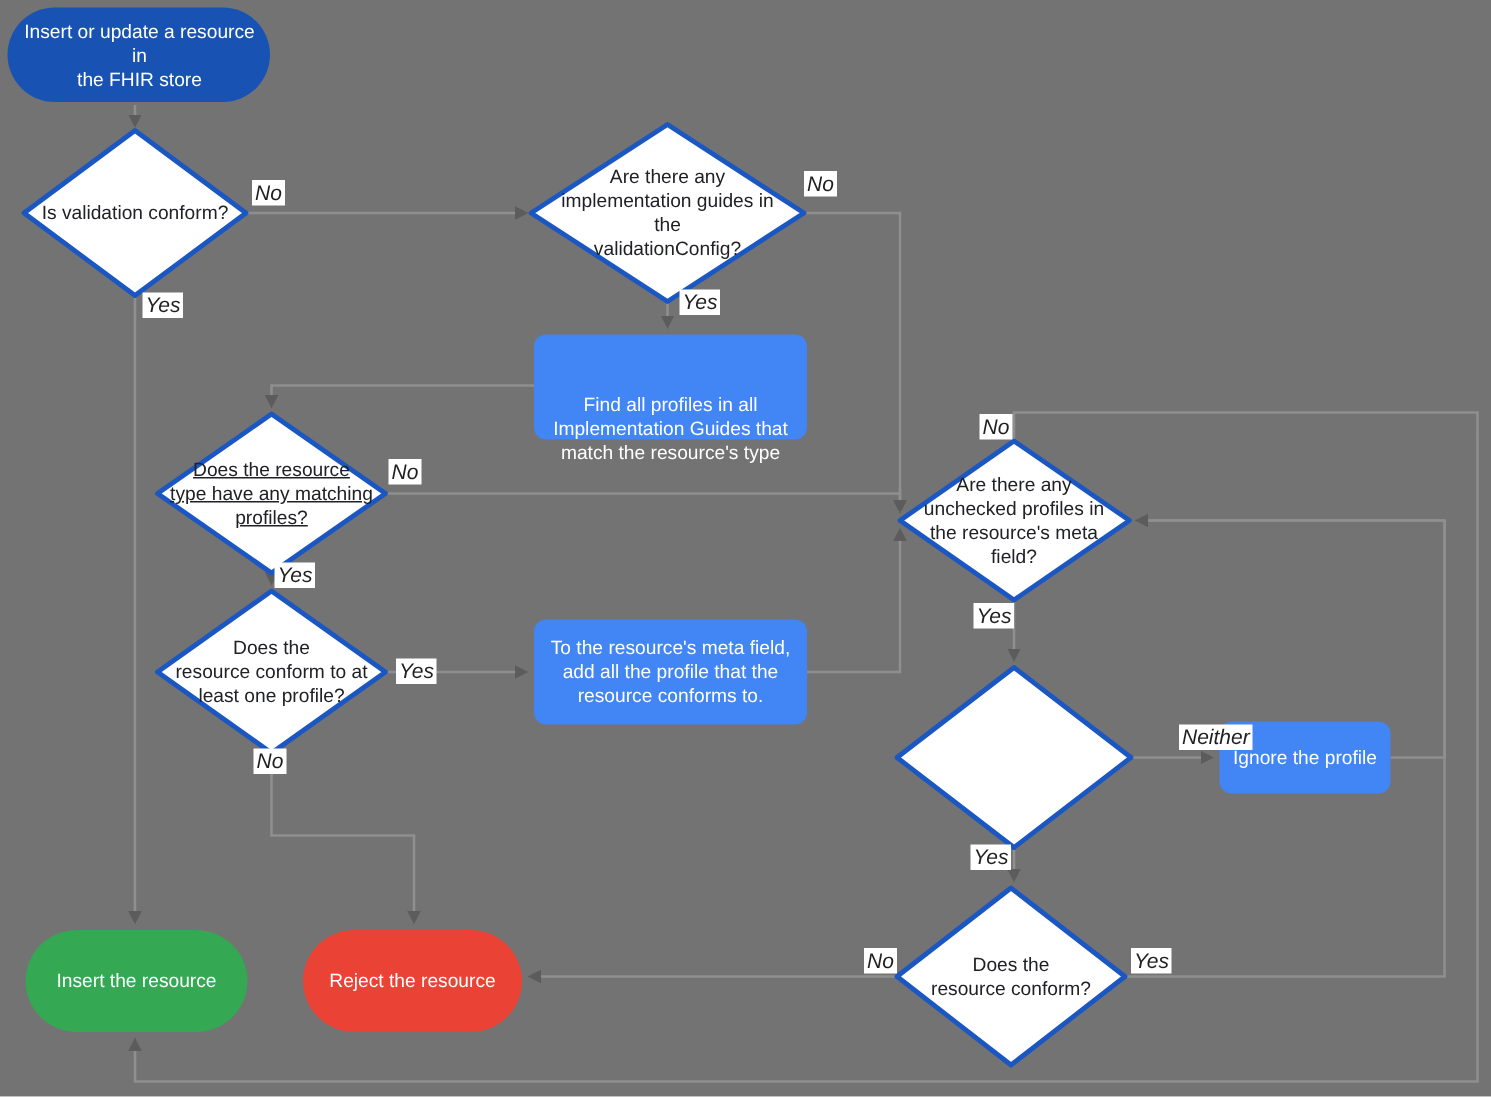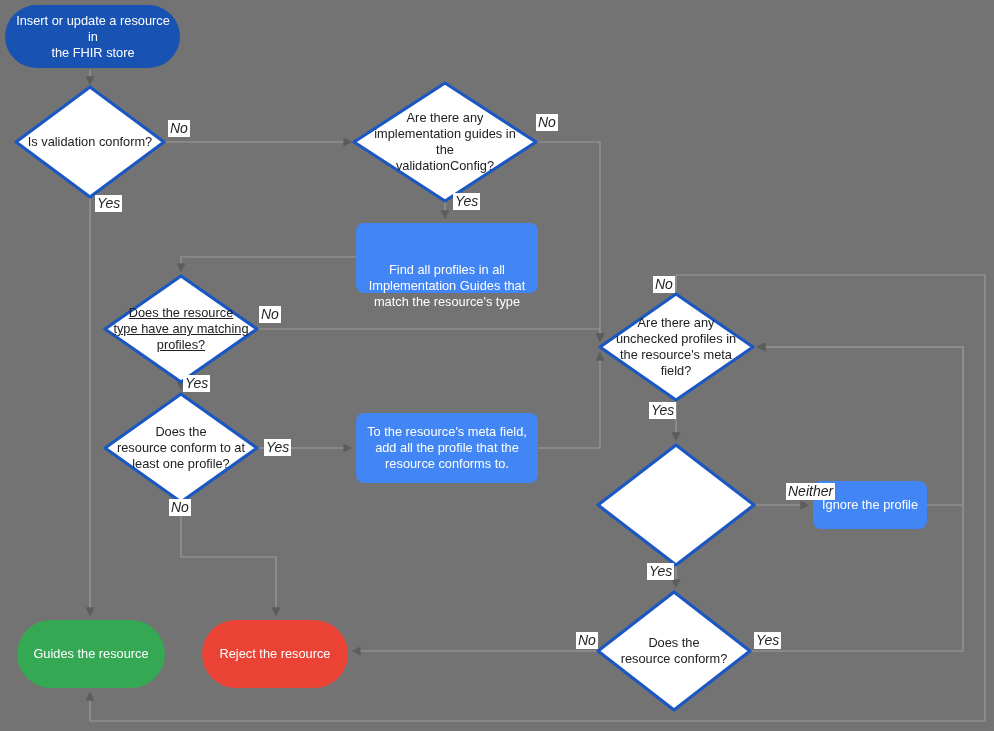--- a/index.html
+++ b/index.html
@@ -99,21 +99,21 @@
   <div class="nl light" style="left:361px;top:418px;width:172px;height:60px;">To the resource's meta field,
 add all the profile that the
 resource conforms to.</div>
   <div class="nl" style="left:601px;top:319px;width:150px;height:56px;">Are there any
 unchecked profiles in
 the resource's meta
 field?</div>
   <div class="nl light" style="left:816px;top:485px;width:108px;height:40px;text-align:center;">Ignore the profile</div>
   <div class="nl" style="left:602px;top:629px;width:144px;height:44px;">Does the
 resource conform?</div>
-  <div class="nl light" style="left:22px;top:625px;width:138px;height:58px;">Guides the resource</div>
+  <div class="nl light" style="left:22px;top:625px;width:138px;height:58px;">Insert the resource</div>
   <div class="nl light" style="left:207px;top:625px;width:136px;height:58px;">Reject the resource</div>
 
   <div class="el" style="left:168px;top:120px;">No</div>
   <div class="el" style="left:95px;top:195px;">Yes</div>
   <div class="el" style="left:536px;top:114px;">No</div>
   <div class="el" style="left:453px;top:193px;">Yes</div>
   <div class="el" style="left:259px;top:306px;">No</div>
   <div class="el" style="left:183px;top:375px;">Yes</div>
   <div class="el" style="left:264px;top:439px;">Yes</div>
   <div class="el" style="left:169px;top:499px;">No</div>

